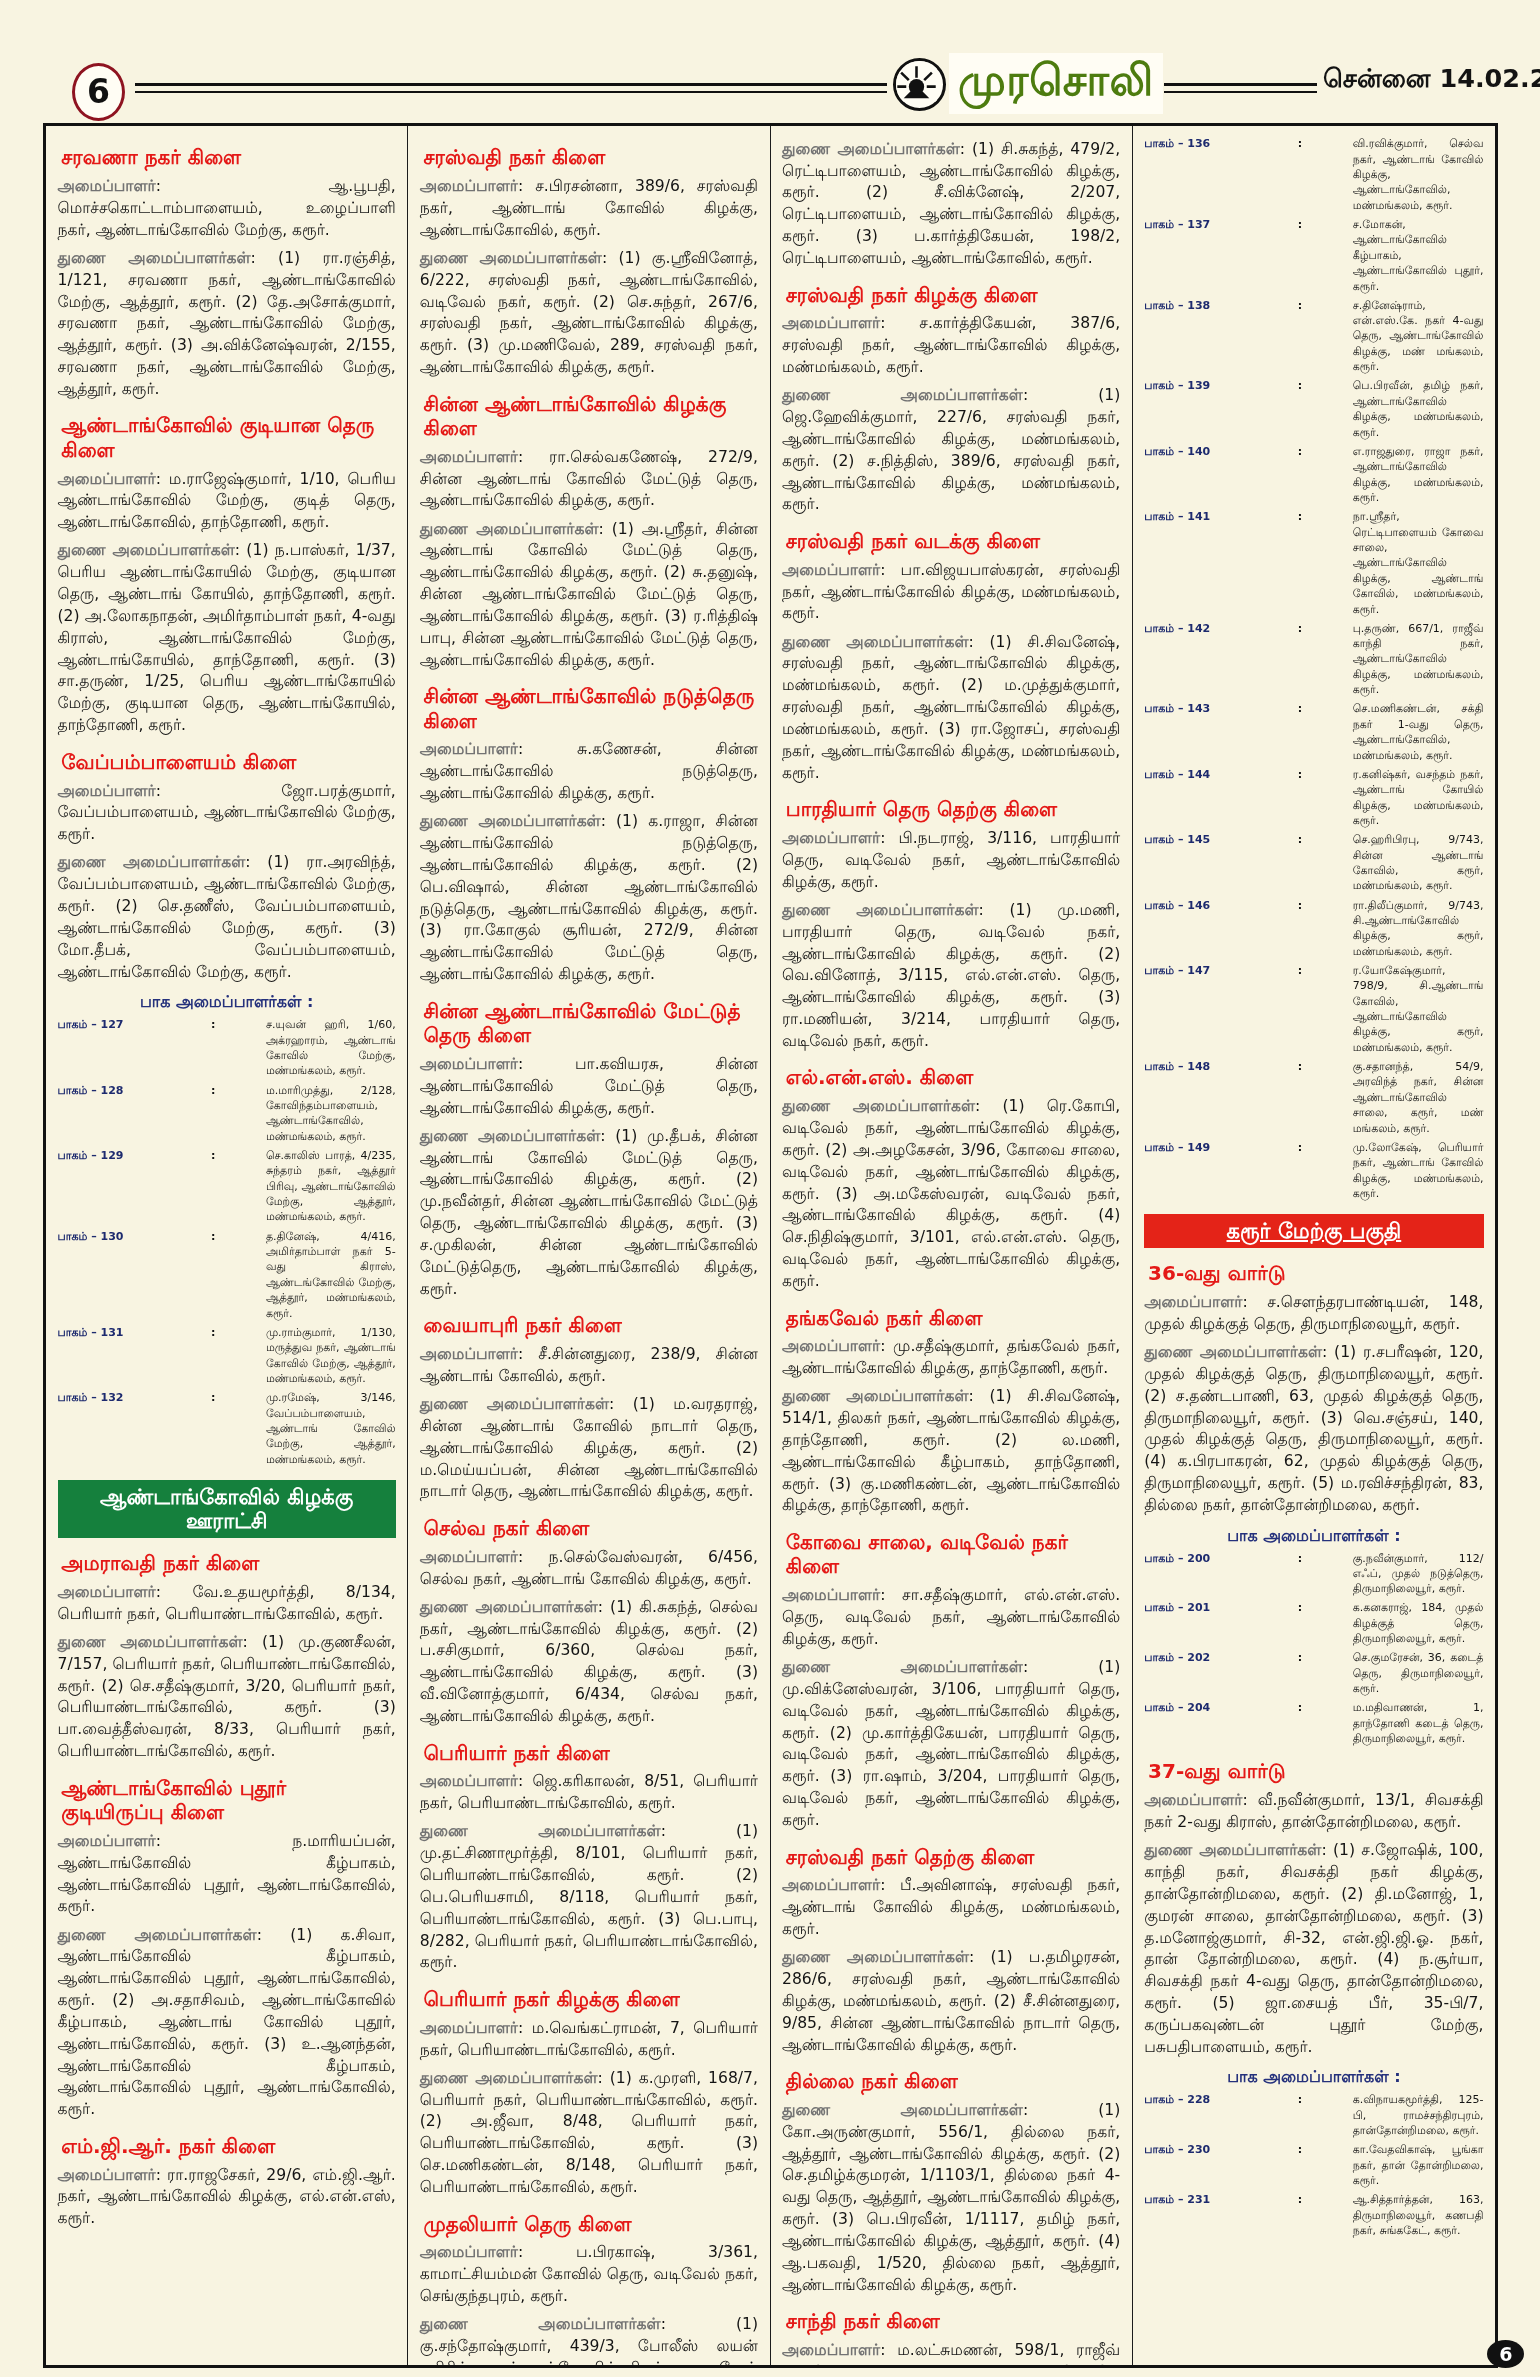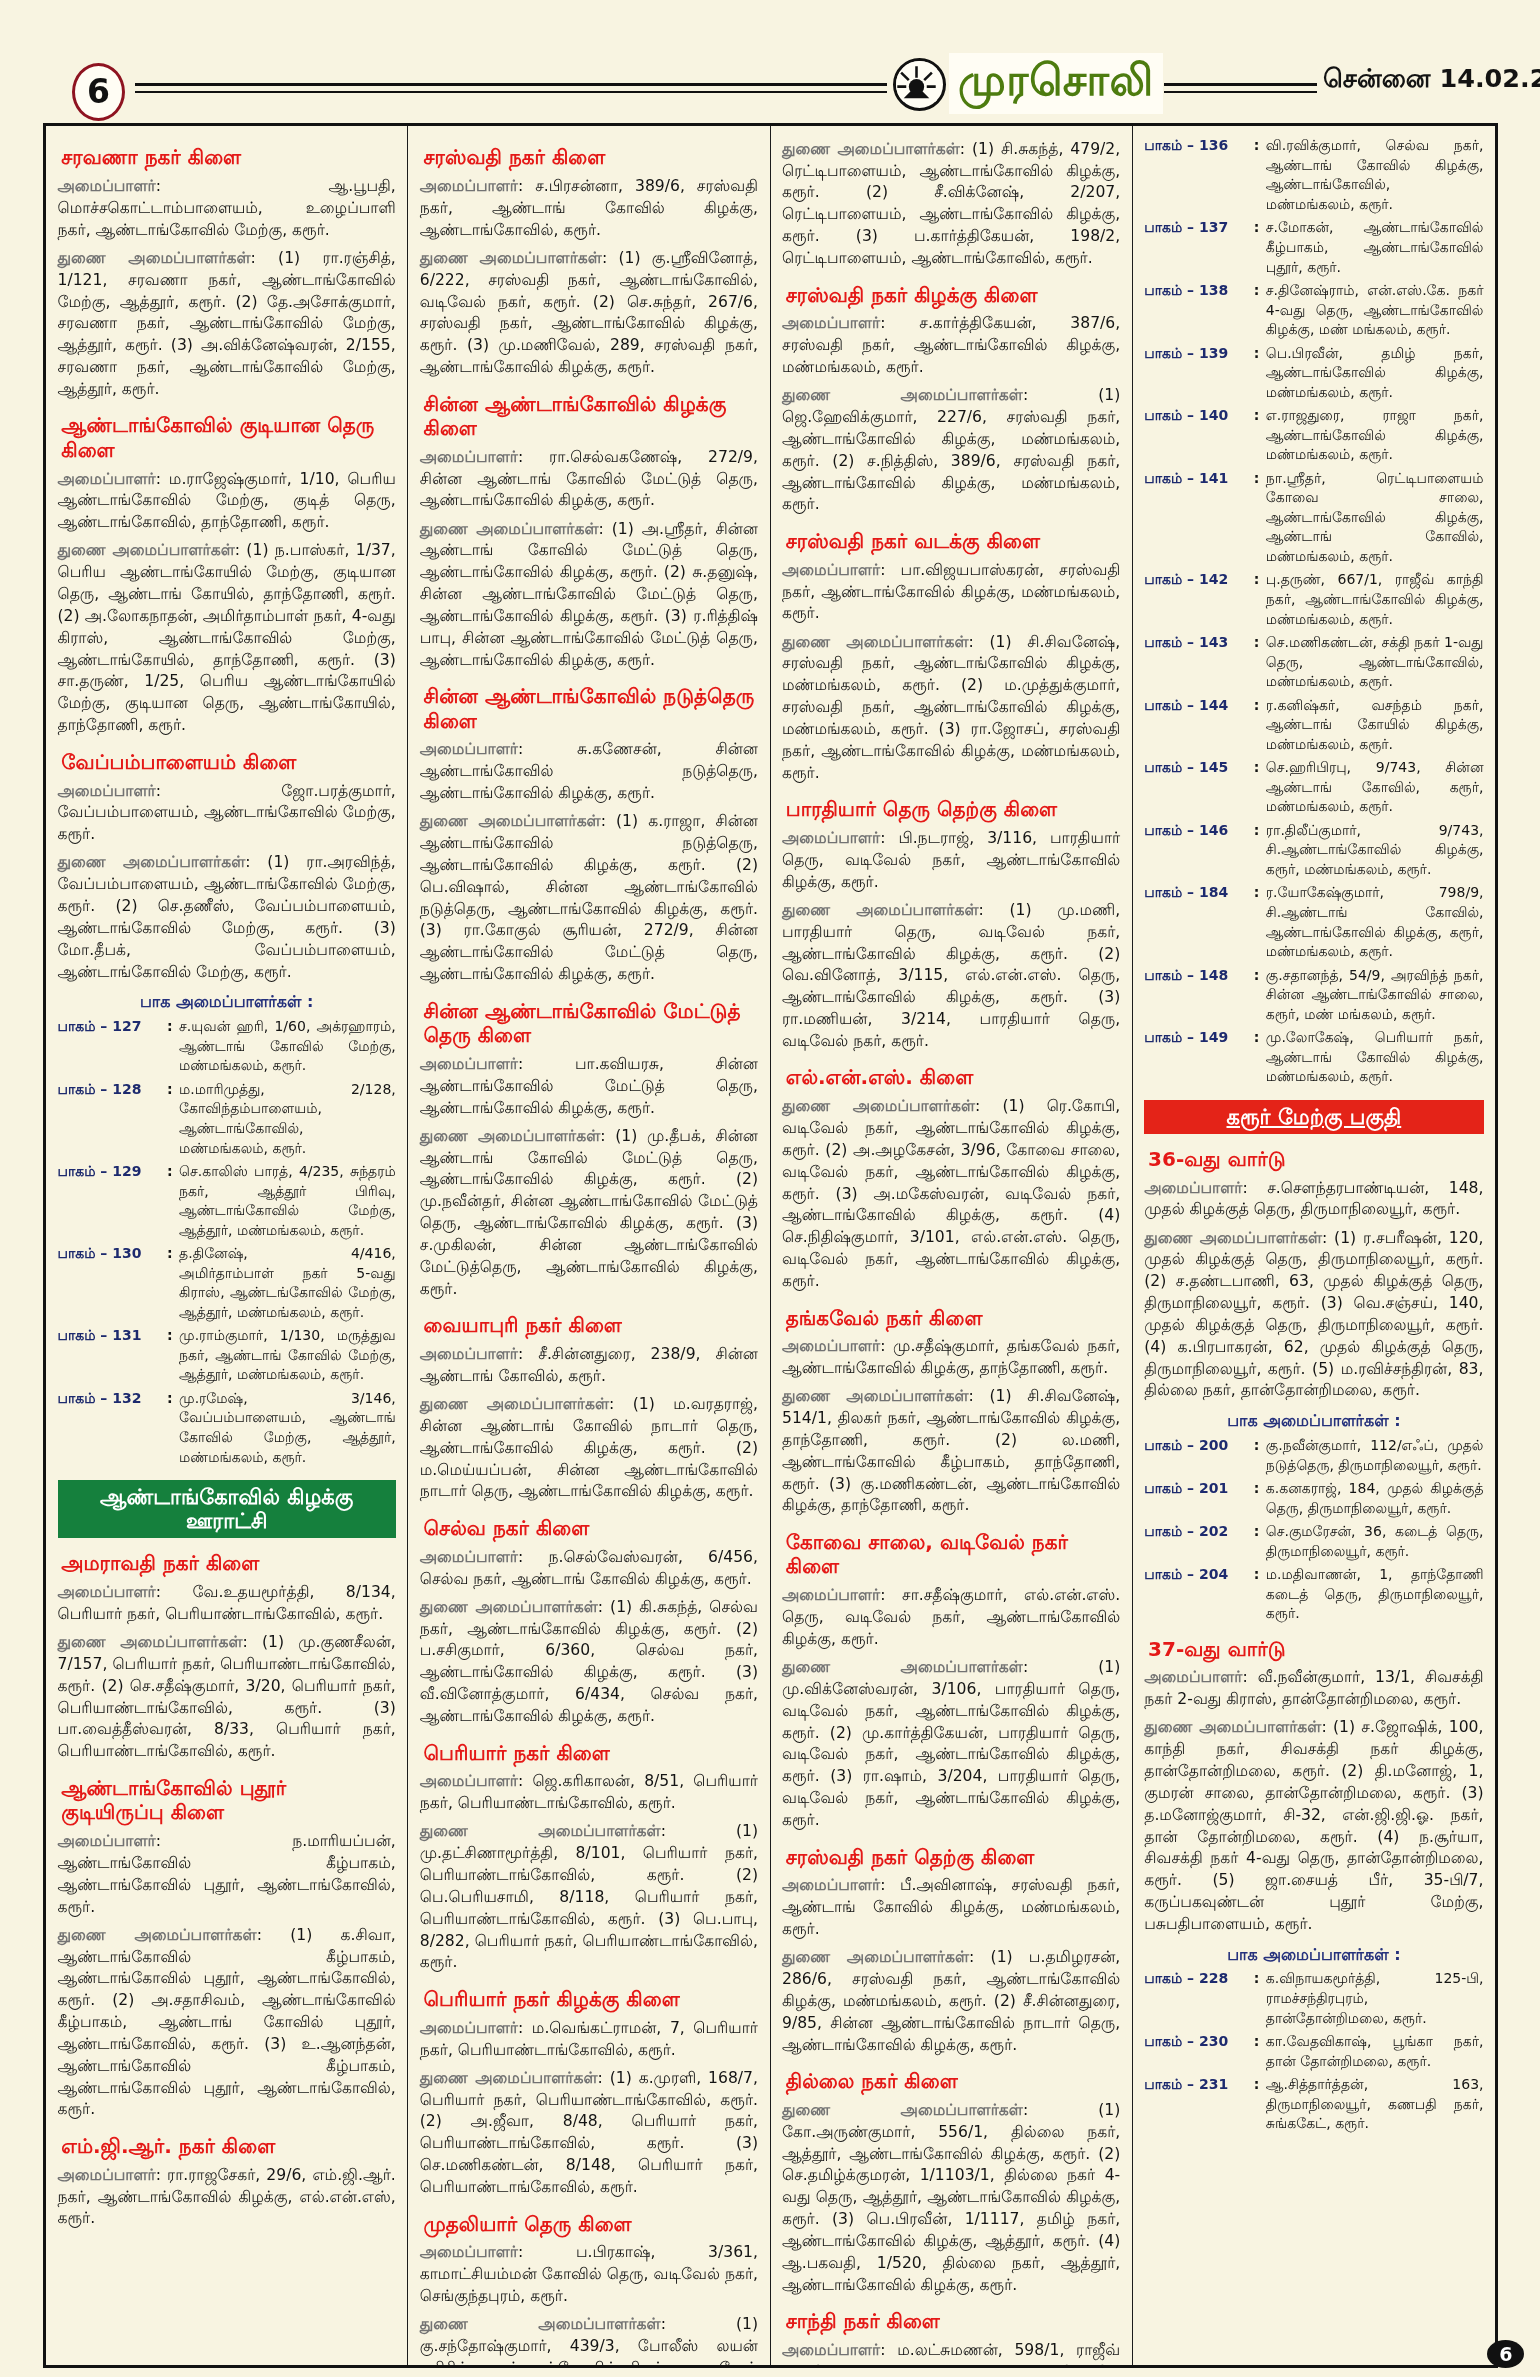--- a/index.html
+++ b/index.html
@@ -51,21 +51,21 @@
   }
   .band-pink{background:#15803d;}
   .band-red{background:#e42318;text-decoration:underline;}
   .para{
     font-size:15.6px;line-height:1.4;text-align:justify;margin:6.4px 0;
   }
   .para .lbl{font-weight:bold;color:#737373;}
   .center-label{
     font-weight:bold;color:#25317c;font-size:16px;text-align:center;margin:9px 0 3.8px 0;
   }
-  .part-row{display:flex;font-size:14px;line-height:1.4;margin:3.8px 0;}
+  .part-row{display:flex;font-size:11px;line-height:1.4;margin:3.8px 0;gap:44px;}
   .part-no{min-width:107px;font-weight:bold;color:#1d2a6e;white-space:nowrap;}
   .part-colon{margin:0 6.4px 0 2.6px;font-weight:bold;}
   .part-text{flex:1;text-align:justify;}
   .page-badge-bottom{
     position:absolute;right:16.6px;bottom:9px;width:37px;height:28px;border-radius:50%;
     background:#111;color:#fff;font-size:19px;font-weight:bold;
     display:flex;align-items:center;justify-content:center;
   }
 </style>
 </head>
@@ -253,21 +253,21 @@
         <span class="part-no">பாகம் – 145</span>
         <span class="part-colon">:</span>
         <span class="part-text">செ.ஹரிபிரபு, 9/743, சின்ன ஆண்டாங் கோவில், கரூர், மண்மங்கலம், கரூர்.</span>
       </div>
       <div class="part-row">
         <span class="part-no">பாகம் – 146</span>
         <span class="part-colon">:</span>
         <span class="part-text">ரா.திலீப்குமார், 9/743, சி.ஆண்டாங்கோவில் கிழக்கு, கரூர், மண்மங்கலம், கரூர்.</span>
       </div>
       <div class="part-row">
-        <span class="part-no">பாகம் – 184</span>
+        <span class="part-no">பாகம் – 147</span>
         <span class="part-colon">:</span>
         <span class="part-text">ர.யோகேஷ்குமார், 798/9, சி.ஆண்டாங் கோவில், ஆண்டாங்கோவில் கிழக்கு, கரூர், மண்மங்கலம், கரூர்.</span>
       </div>
       <div class="part-row">
         <span class="part-no">பாகம் – 148</span>
         <span class="part-colon">:</span>
         <span class="part-text">கு.சதானந்த், 54/9, அரவிந்த் நகர், சின்ன ஆண்டாங்கோவில் சாலை, கரூர், மண் மங்கலம், கரூர்.</span>
       </div>
       <div class="part-row">
         <span class="part-no">பாகம் – 149</span>

